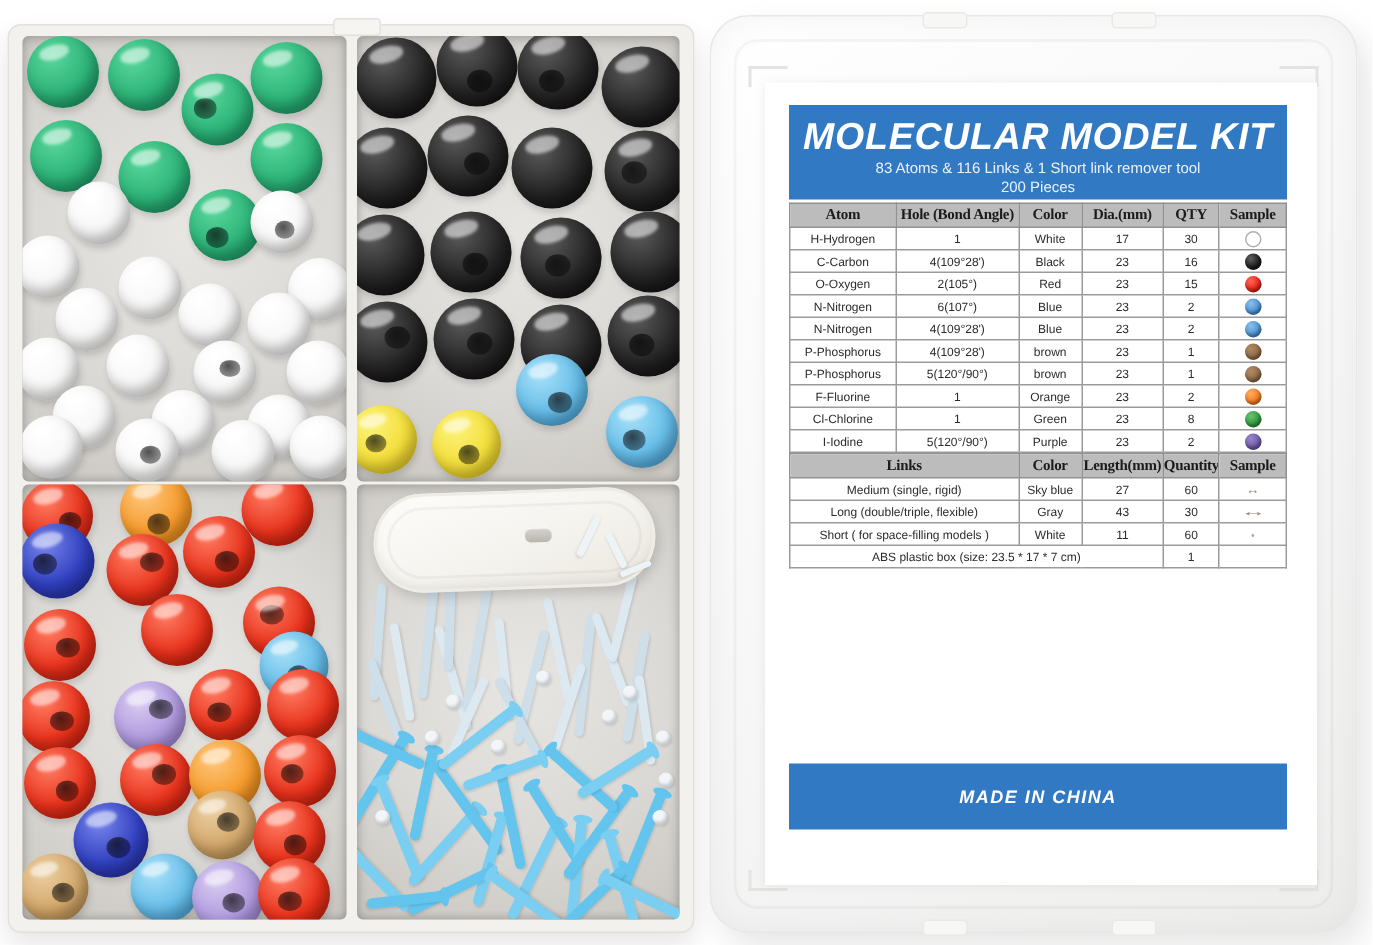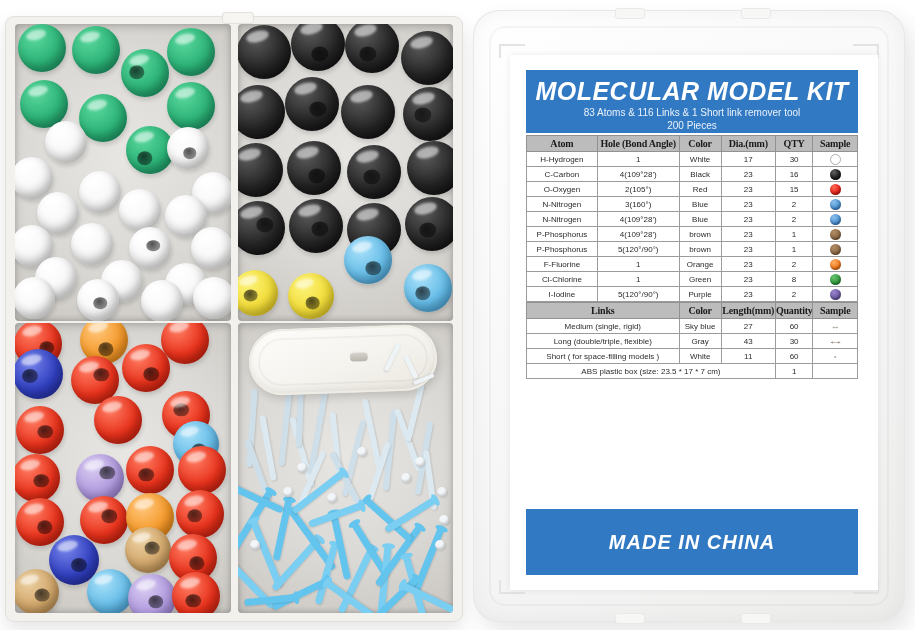--- a/index.html
+++ b/index.html
@@ -71,23 +71,23 @@
     border:1px solid #9b9b9b;white-space:nowrap;overflow:hidden;vertical-align:middle;}
   .sample-ball{display:inline-block;width:11px;height:11px;border-radius:50%;vertical-align:middle;
     box-shadow:inset -1px -2px 2px rgba(0,0,0,.28);}
   .sample-ball.outline{width:9px;height:9px;background:#fff;border:1px solid #aeaeae;box-shadow:none;}
   .icon-arrow{color:#8f8678;font-size:9px;display:inline-block;}
   .icon-arrow.long{transform:scaleX(1.9);}
   .icon-dot{color:#a9a9a9;font-size:7px;}
   .icon-capsule{display:inline-block;width:16px;height:6px;border:1px solid #c9baa2;border-radius:3px;
     vertical-align:middle;background:radial-gradient(circle at 32% 50%, #d9cbb2 0 1.8px, #f8f4ec 2.4px);}
 
-  .madein{position:absolute;left:16px;top:454px;width:332px;height:66px;display:flex;
+  .madein{position:absolute;left:16px;top:454px;width:332px;height:44px;display:flex;
     align-items:center;justify-content:center;color:#fff;font-weight:bold;font-style:italic;
-    font-size:20px;letter-spacing:1px;font-family:"Liberation Sans",sans-serif;}
+    font-size:12px;letter-spacing:1px;font-family:"Liberation Sans",sans-serif;}
 </style>
 </head>
 <body>
 
 <div class="scene">
 
   <div class="partsbox">
     <div class="clasp"></div>
     <div class="comp comp-tl">
         <div class="ball" style="left: 3px; top: 0px; width: 48px; height: 48px; background: radial-gradient(circle at 35% 28%, rgb(90, 215, 157), rgb(44, 179, 119) 55%, rgb(21, 132, 90) 100%);"></div>
@@ -410,21 +410,21 @@
               <tr>
                 <td>O-Oxygen</td>
                 <td>2(105°)</td>
                 <td>Red</td>
                 <td>23</td>
                 <td>15</td>
                 <td><span class="sample-ball" style="background: radial-gradient(circle at 35% 30%, rgb(255, 106, 85), rgb(227, 36, 27) 55%, rgb(168, 15, 2) 100%);"></span></td>
               </tr>
               <tr>
                 <td>N-Nitrogen</td>
-                <td>3(160°)</td>
+                <td>6(107°)</td>
                 <td>Blue</td>
                 <td>23</td>
                 <td>2</td>
                 <td><span class="sample-ball" style="background: radial-gradient(circle at 35% 30%, rgb(140, 192, 234), rgb(78, 146, 210) 55%, rgb(42, 106, 168) 100%);"></span></td>
               </tr>
               <tr>
                 <td>N-Nitrogen</td>
                 <td>4(109°28')</td>
                 <td>Blue</td>
                 <td>23</td>

